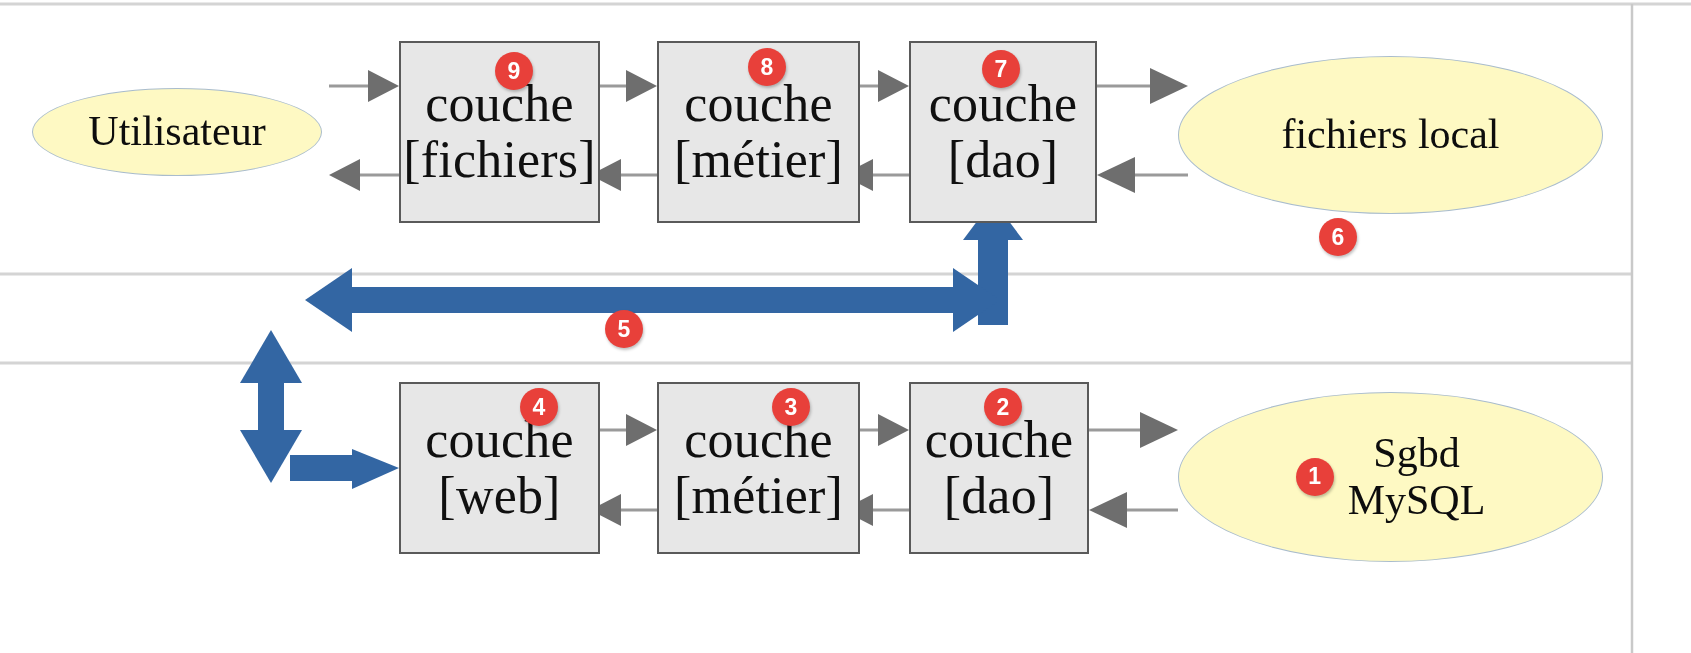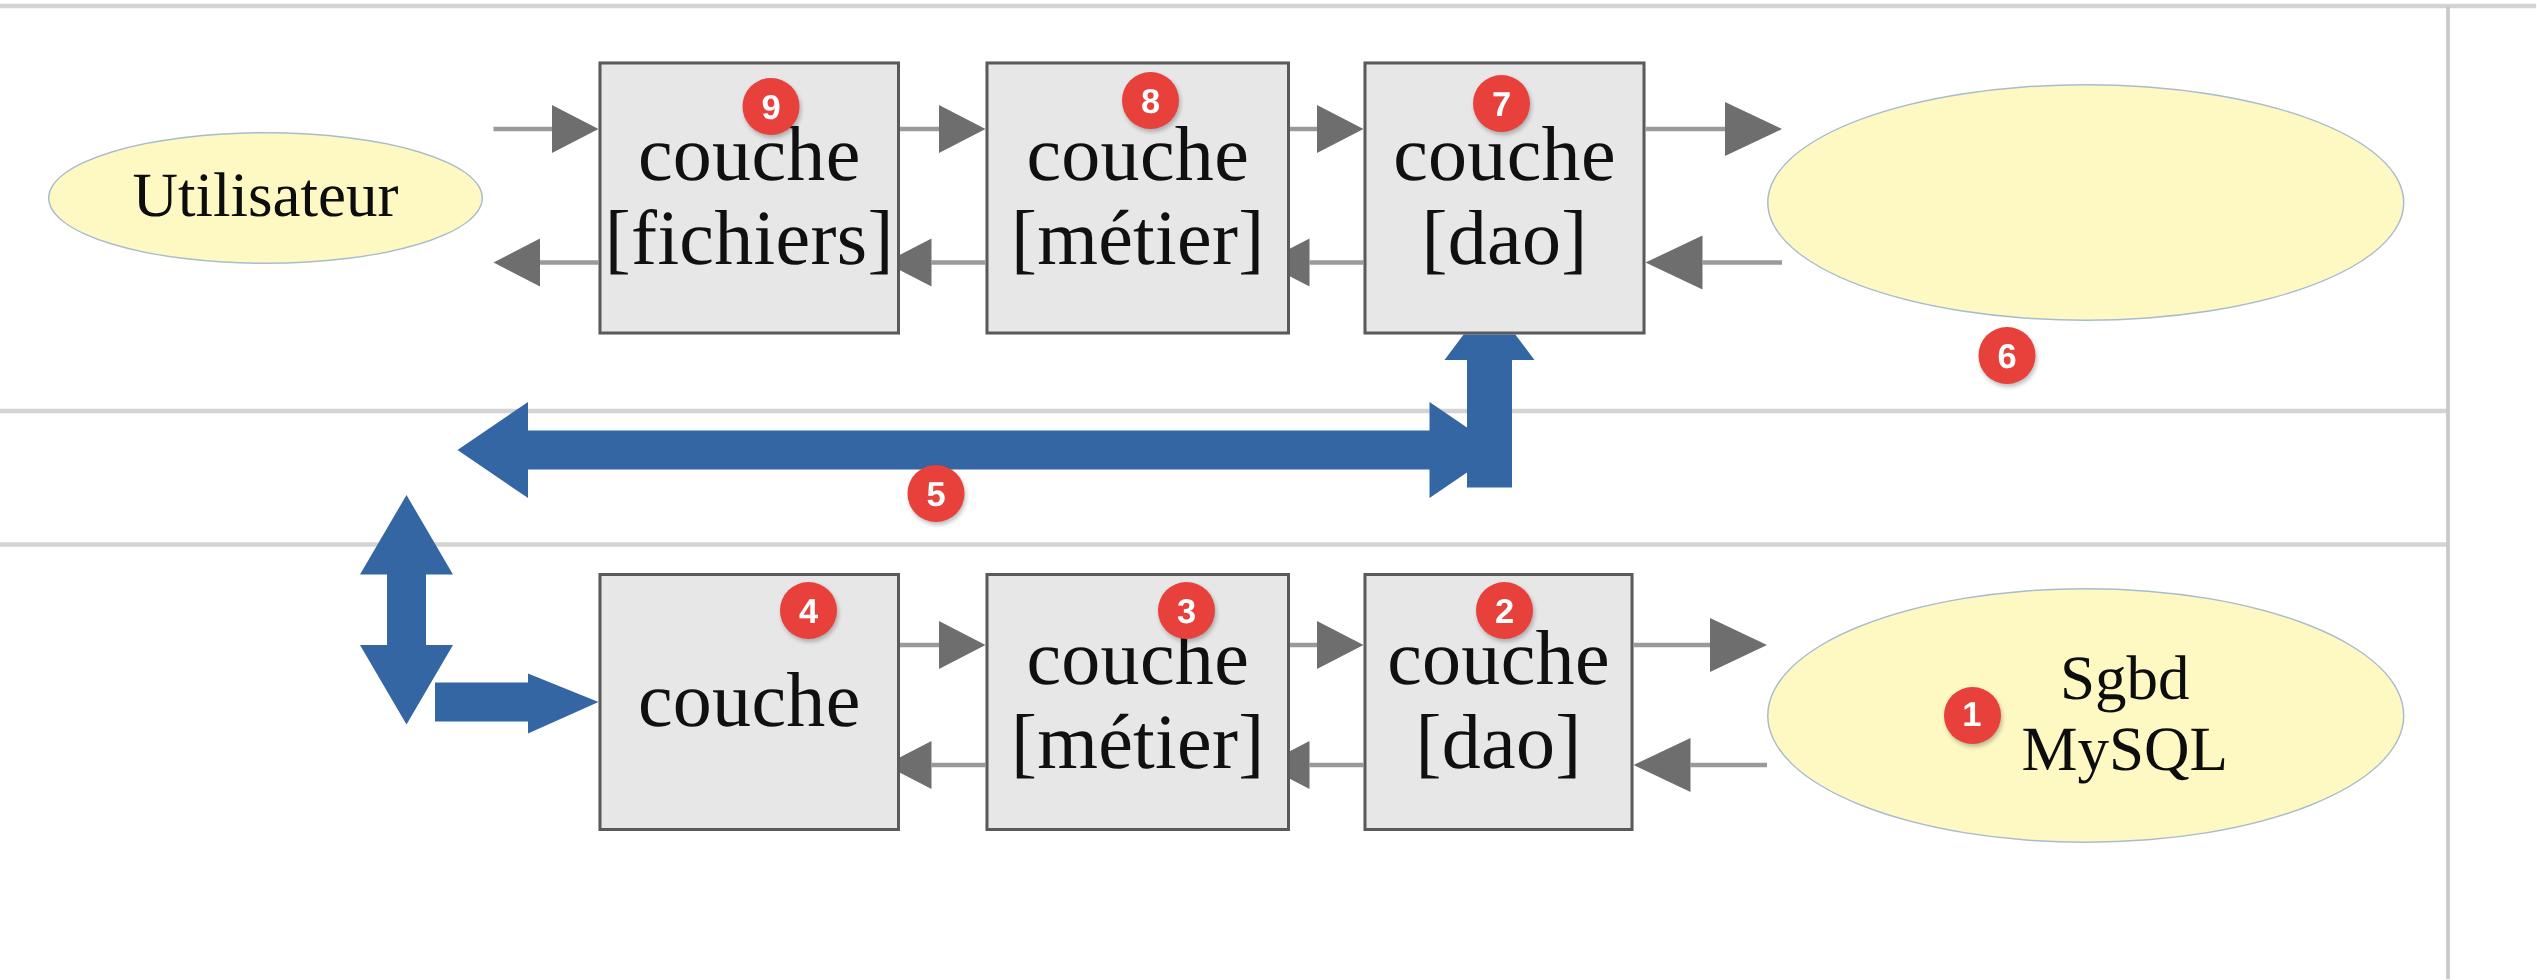--- a/index.html
+++ b/index.html
@@ -182,31 +182,33 @@
 
   <div class="layer-box" style="left:909px; top:41px; width:188px; height:182px;">
     <span class="ln">couche</span>
     <span class="ln">[dao]</span>
   </div>
   <div class="badge" style="left:982px; top:50px;">
     <span>7</span>
   </div>
 
   <div class="ellipse" style="left:1178px; top:56px; width:425px; height:158px;">
+    <span class="ln">fichiers local</span>
   </div>
   <div class="badge" style="left:1319px; top:218px;">
     <span>6</span>
   </div>
 
   <div class="badge" style="left:605px; top:310px;">
     <span>5</span>
   </div>
 
   <div class="layer-box" style="left:399px; top:382px; width:201px; height:172px;">
     <span class="ln">couche</span>
+    <span class="ln">[web]</span>
   </div>
   <div class="badge" style="left:520px; top:388px;">
     <span>4</span>
   </div>
 
   <div class="layer-box" style="left:657px; top:382px; width:203px; height:172px;">
     <span class="ln">couche</span>
     <span class="ln">[métier]</span>
   </div>
   <div class="badge" style="left:772px; top:388px;">

